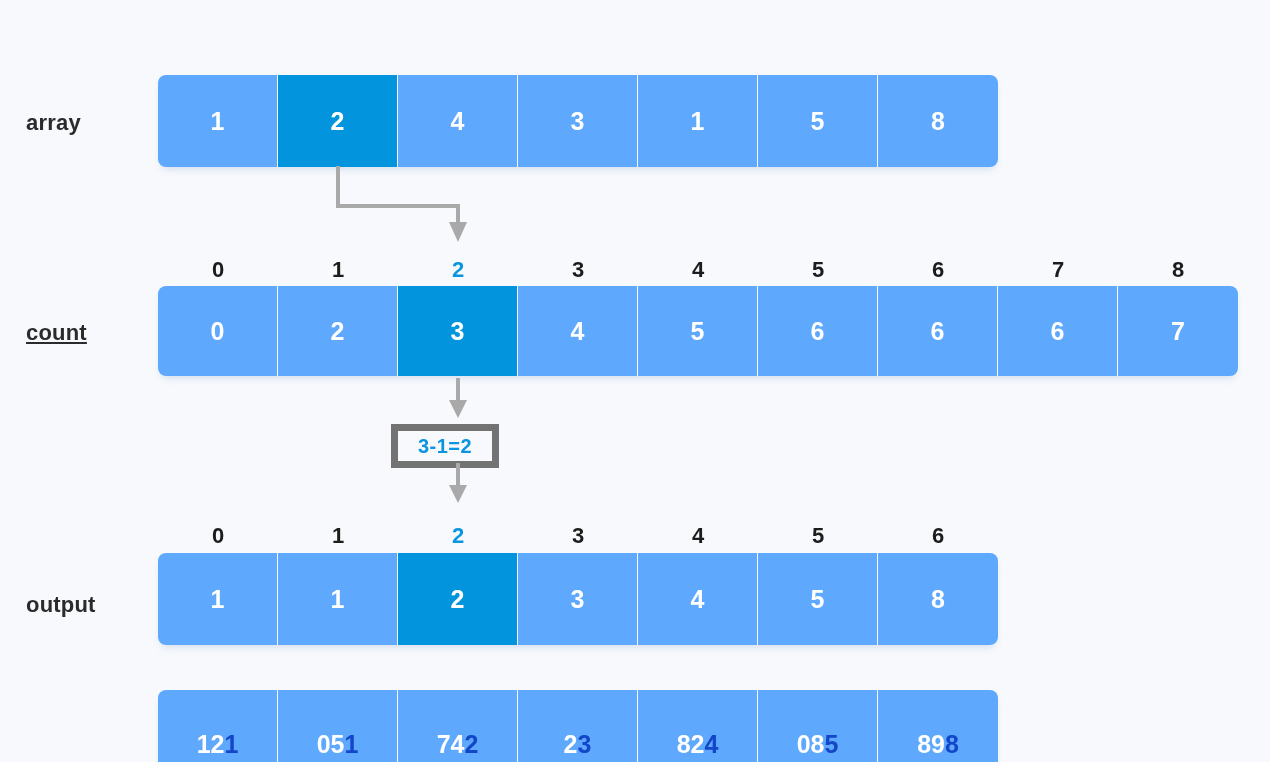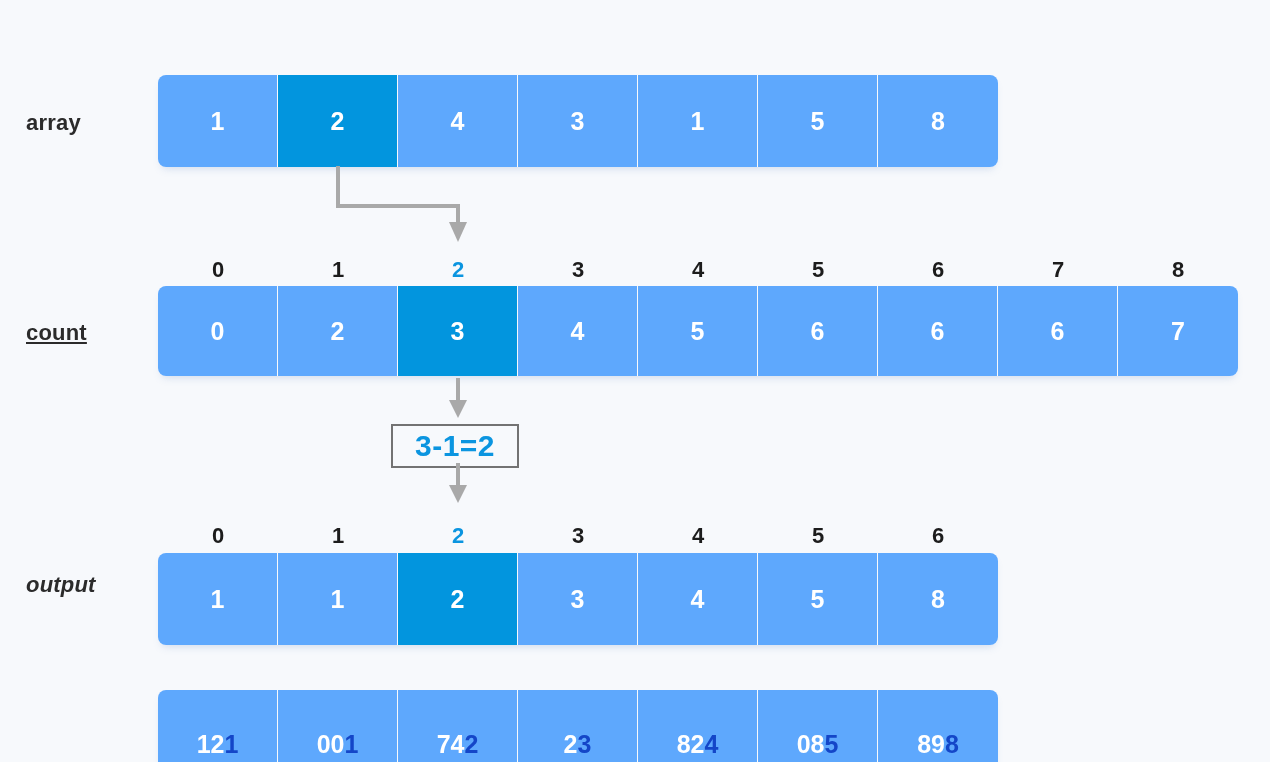--- a/index.html
+++ b/index.html
@@ -24,21 +24,21 @@
   .row-label {
     position: absolute;
     font-size: 22px;
     font-weight: 700;
     color: #2b2b2b;
     letter-spacing: .2px;
     white-space: nowrap;
   }
   #label-array  { left: 26px; top: 62px; }
   #label-count  { left: 26px; top: 272px; text-decoration: underline; }
-  #label-output { left: 26px; top: 524px; font-style: italic; }
+  #label-output { left: 26px; top: 544px; }
 
   
   .index-row {
     position: absolute;
     display: flex;
     height: 30px;
   }
   .index-cell {
     width: 120px;
     text-align: center;
@@ -87,28 +87,28 @@
   .connector { position: absolute; }
   #elbow-arrow   { left: 320px; top: 116px; }
   #arrow-to-box  { left: 440px; top: 330px; }
   #arrow-from-box{ left: 440px; top: 415px; }
 
   
   #formula-box {
     position: absolute;
     left: 391px;
     top: 376px;
-    width: 128px;
+    width: 108px;
     height: 44px;
-    border: 2px solid #737373;
+    border: 7px solid #737373;
     background: #f7f9fc;
     display: flex;
     align-items: center;
     justify-content: center;
-    font-size: 30px;
+    font-size: 20px;
     font-weight: 700;
     color: #0b95e0;
     letter-spacing: .5px;
   }
 </style>
 </head>
 <body>
 
 <div id="stage">
 
@@ -190,21 +190,21 @@
     <div class="cell">5</div>
     <div class="cell">8</div>
   </div>
 
   <div class="cells" id="pair-cells">
     <div class="cell">
       <span class="pair-main">12</span>
         <span class="pair-sub">1</span>
     </div>
     <div class="cell">
-      <span class="pair-main">00</span>
+      <span class="pair-main">05</span>
         <span class="pair-sub">1</span>
     </div>
     <div class="cell">
       <span class="pair-main">74</span>
         <span class="pair-sub">2</span>
     </div>
     <div class="cell">
       <span class="pair-main">2</span>
         <span class="pair-sub">3</span>
     </div>

